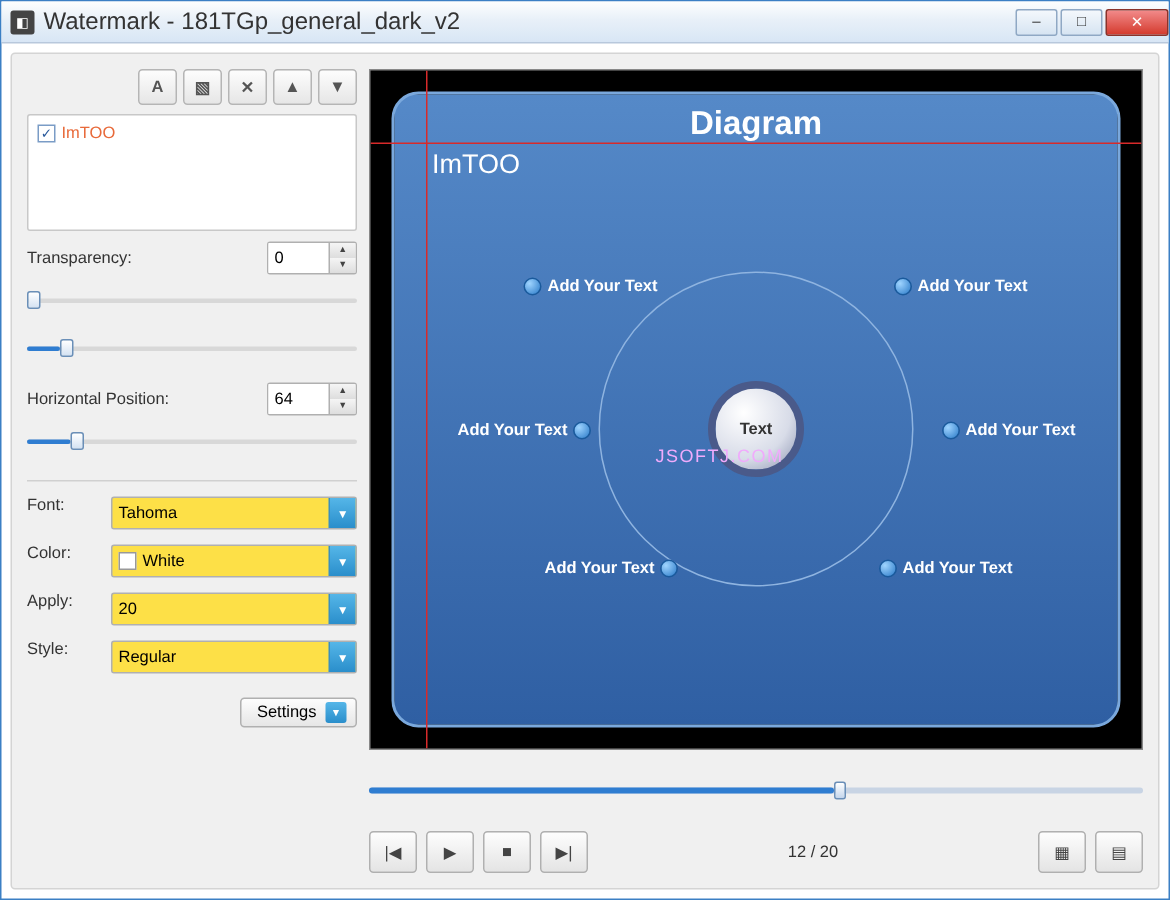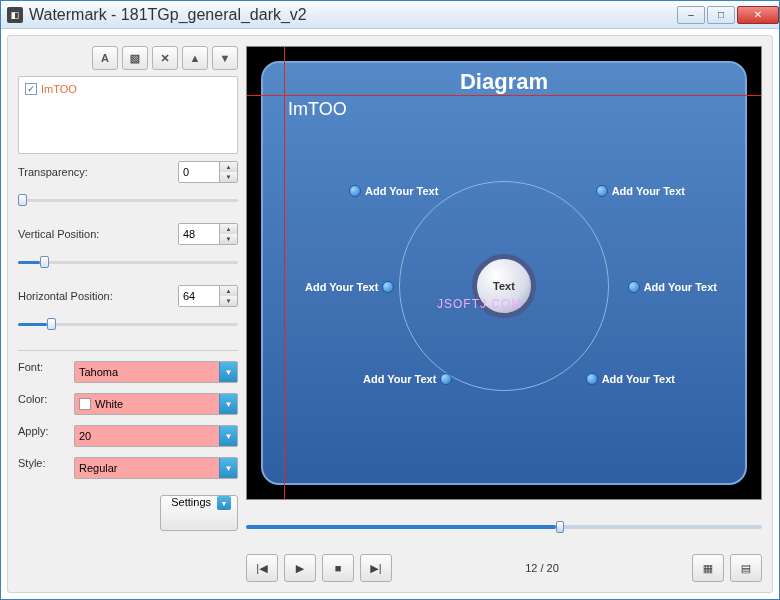--- a/index.html
+++ b/index.html
@@ -25,25 +25,25 @@
 .spin input{width:40px;border:none;padding:0 4px;font-size:11px;outline:none}
 .spinbtns{display:flex;flex-direction:column;width:18px;border-left:1px solid #b0b0b0}
 .spinbtns div{flex:1;background:linear-gradient(#f5f5f5,#ddd);display:flex;align-items:center;justify-content:center;font-size:6px;color:#444}
 .slider{height:16px;position:relative;margin-top:2px;margin-bottom:8px}
 .track{position:absolute;top:7px;left:0;right:0;height:3px;background:#d8d8d8;border-radius:2px}
 .track .fill{position:absolute;left:0;top:0;height:100%;background:#2f7dd1;border-radius:2px}
 .thumb{position:absolute;top:2px;width:9px;height:12px;background:linear-gradient(#fff,#d4e2f2);border:1px solid #6a8fb8;border-radius:2px}
 .hr{height:1px;background:#d0d0d0;margin:4px 0}
 .combo-row{display:flex;align-items:flex-start;gap:8px;height:26px}
 .combo-row label{width:48px;color:#333}
-.combo{flex:1;height:22px;border:1px solid #b0b0b0;border-radius:2px;background:#fca5a5;display:flex;align-items:center;padding:0 4px;position:relative}
+.combo{flex:1;height:22px;border:1px solid #b0b0b0;border-radius:2px;background:#fde047;display:flex;align-items:center;padding:0 4px;position:relative}
 .combo .swatch{width:12px;height:12px;border:1px solid #999;background:#fff;margin-right:4px}
 .combo .dd{position:absolute;right:0;top:0;width:18px;height:100%;background:linear-gradient(#55b6e8,#2a8ecb);display:flex;align-items:center;justify-content:center;color:#fff;font-size:8px;border-left:1px solid #3a8fc0}
 .settings-row{display:flex;justify-content:flex-end;margin-top:6px}
-.settings-btn{height:36px;padding:0 6px 0 10px;border:1px solid #b0b0b0;border-radius:3px;background:linear-gradient(#fdfdfd,#e6e6e6);display:flex;align-items:flex-start;gap:6px}
+.settings-btn{height:20px;padding:0 6px 0 10px;border:1px solid #b0b0b0;border-radius:3px;background:linear-gradient(#fdfdfd,#e6e6e6);display:flex;align-items:center;gap:6px}
 .settings-btn .dd{width:14px;height:14px;background:linear-gradient(#55b6e8,#2a8ecb);display:flex;align-items:center;justify-content:center;color:#fff;font-size:7px;border-radius:2px}
 .right{flex:1;display:flex;flex-direction:column;gap:20px}
 .preview{flex:1;background:#000;border:1px solid #888;position:relative;overflow:hidden}
 .slide{position:absolute;inset:14px;background:linear-gradient(#5589c8,#2f5fa3);border-radius:18px;border:2px solid #7aa8dc}
 .slide-title{position:absolute;top:6px;left:0;right:0;text-align:center;color:#fff;font-size:22px;font-weight:bold}
 .guide-h{position:absolute;left:0;right:0;height:1px;background:#d82a2a}
 .guide-v{position:absolute;top:0;bottom:0;width:1px;background:#d82a2a}
 .wm-text{position:absolute;color:#fff;font-size:18px}
 .jsoft{position:absolute;color:#f0abfc;font-size:12px;letter-spacing:1px}
 .hub{position:absolute;left:50%;top:53%;transform:translate(-50%,-50%)}
@@ -104,30 +104,20 @@
             </div>
         </div>
       </div>
       <div class="slider">
         <div class="track">
             <div class="fill" style="width:0%"></div>
           </div>
         <div class="thumb" style="left:0%"></div>
       </div>
 
-      <div class="field">
-        <label>Vertical Position:</label>
-        <div class="spin">
-          <input value="48" style="">
-          <div class="spinbtns">
-              <div>▲</div>
-              <div>▼</div>
-            </div>
-        </div>
-      </div>
       <div class="slider">
         <div class="track">
             <div class="fill" style="width:10%"></div>
           </div>
         <div class="thumb" style="left:10%"></div>
       </div>
 
       <div class="field">
         <label>Horizontal Position:</label>
         <div class="spin">

